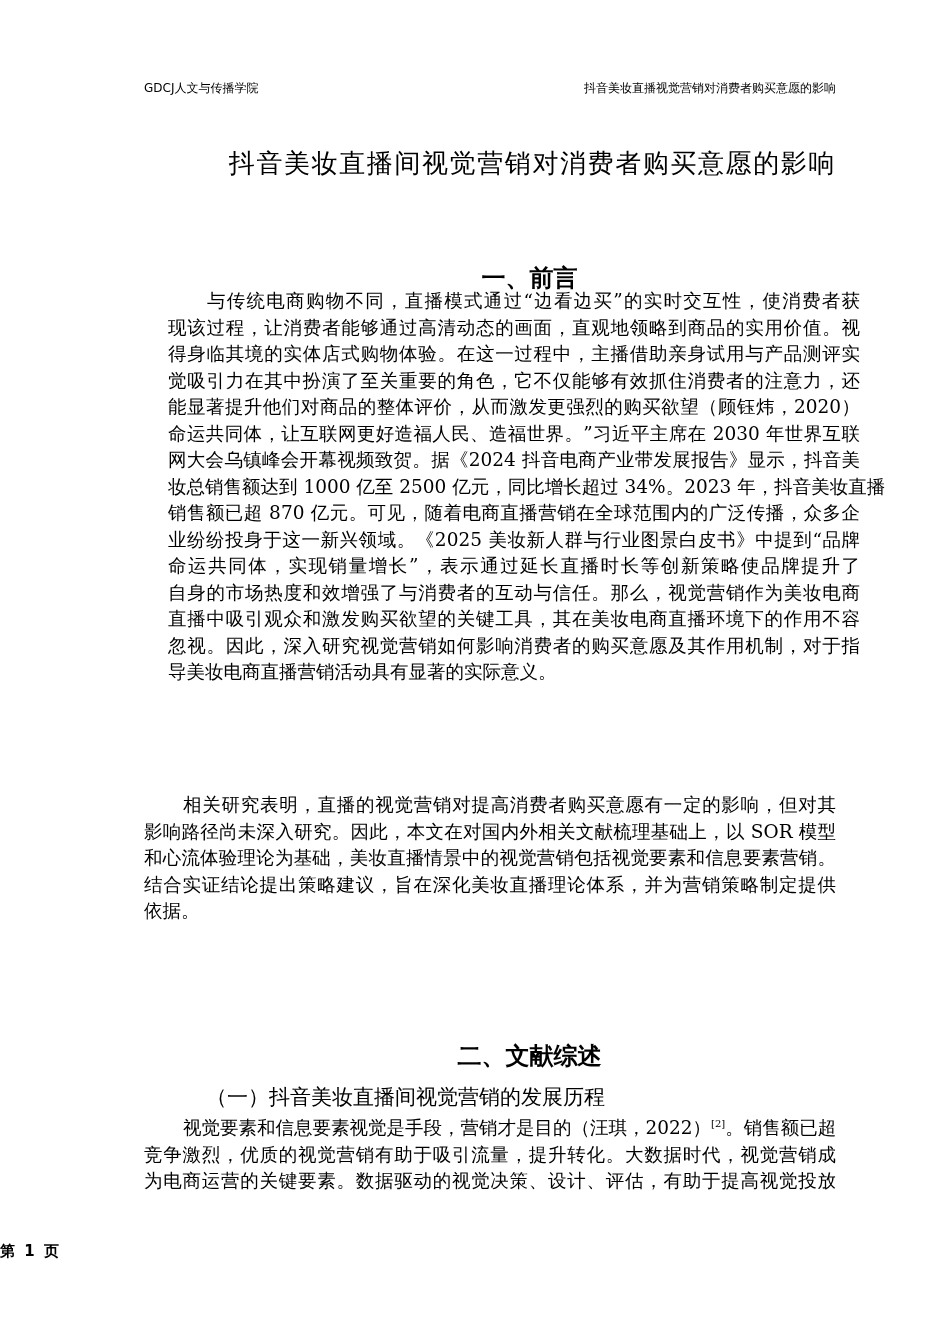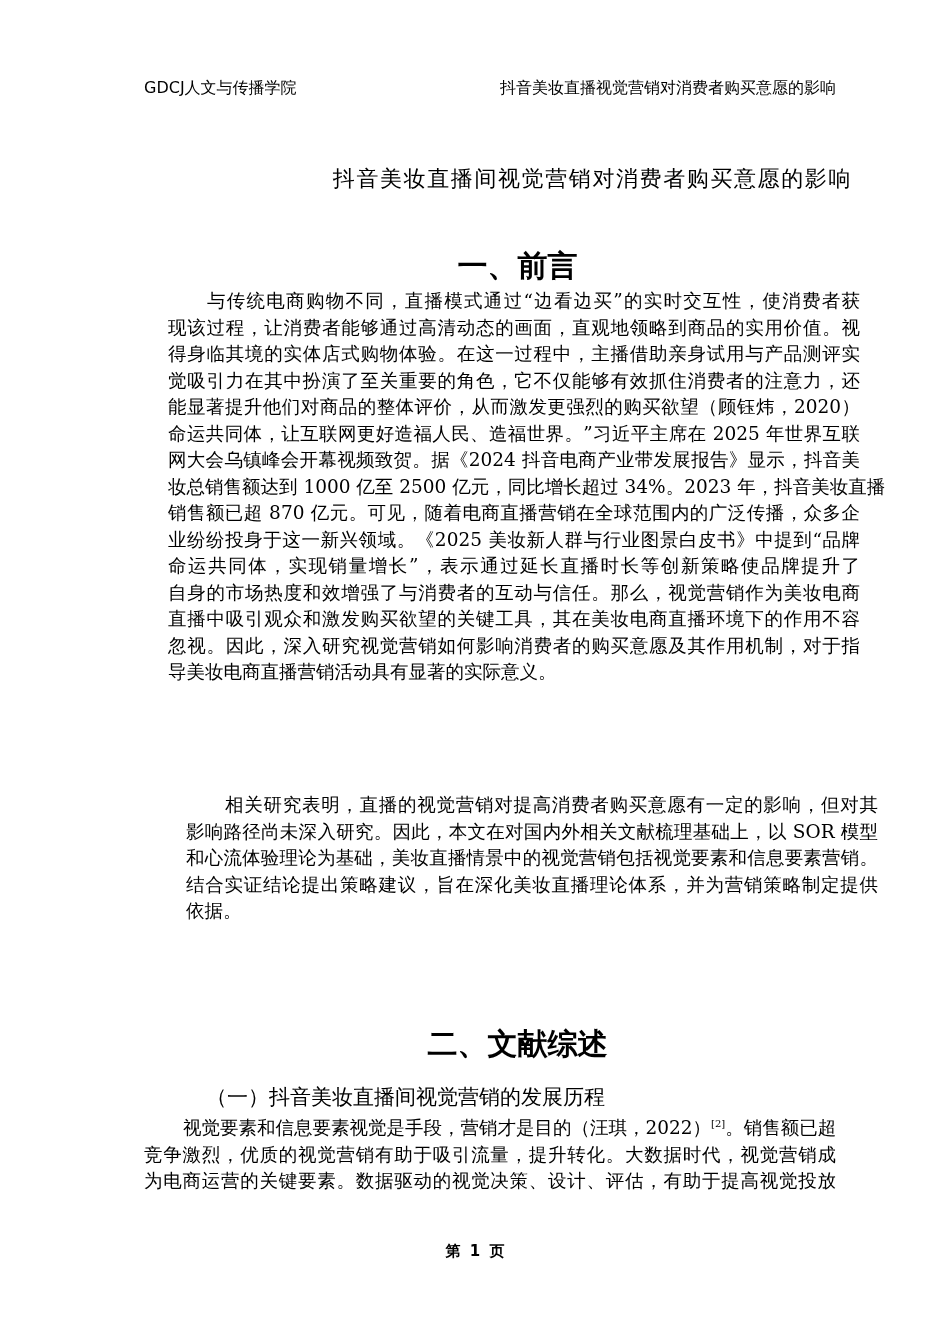--- a/index.html
+++ b/index.html
@@ -15,51 +15,51 @@
       color: #000000;
       font-family: "DejaVu Serif", "Liberation Serif", serif;
     }
     .page-header {
       position: absolute;
       top: 78px;
       left: 144px;
       width: 692px;
       height: 20px;
       font-family: "DejaVu Sans", "Liberation Sans", sans-serif;
-      font-size: 16px;
+      font-size: 12px;
       line-height: 20px;
     }
     .page-header .left { position: absolute; left: 0; top: 0; }
     .page-header .right { position: absolute; right: 0; top: 0; }
 
     .doc-title {
       position: absolute;
       top: 145px;
       left: 144px;
       width: 692px;
       text-align: right;
       font-family: "DejaVu Sans", "Liberation Sans", sans-serif;
-      font-size: 22px;
+      font-size: 26px;
       line-height: 36px;
       letter-spacing: 1.6px;
       font-weight: normal;
-      margin: 16px;
+      margin: 0;
       white-space: nowrap;
     }
 
     .section-heading {
       position: absolute;
       left: 144px;
       width: 692px;
       text-align: center;
       font-family: "DejaVu Sans", "Liberation Sans", sans-serif;
       font-weight: bold;
-      font-size: 30px;
+      font-size: 24px;
       line-height: 30px;
-      margin: 0;
+      margin: 12px;
       padding-left: 55px;
       box-sizing: border-box;
     }
     #h1-intro { top: 251px; }
     #h1-review { top: 1029px; }
 
     .sub-heading {
       position: absolute;
       left: 198px;
       top: 1074px;
@@ -88,29 +88,29 @@
     }
     .para .line.indent { padding-left: 39px; }
     .para .line.last { text-align-last: left; }
     sup.cite {
       font-size: 10px;
       vertical-align: 7px;
       line-height: 0;
     }
 
     #p1 { top: 288px; margin-left: 24px; }
-    #p2 { top: 792px; margin-left: 42px; }
+    #p2 { top: 792px; }
     #p3 { top: 1115px; }
 
     .page-footer {
       position: absolute;
       top: 1241px;
       left: 0;
       width: 950px;
-      text-align: center;
+      text-align: left;
       font-family: "DejaVu Sans", "Liberation Sans", sans-serif;
       font-weight: bold;
       font-size: 15px;
       line-height: 20px;
       word-spacing: 4px;
     }
   </style>
 </head>
 <body>
 
@@ -122,21 +122,21 @@
 <h1 class="doc-title">抖音美妆直播间视觉营销对消费者购买意愿的影响</h1>
 
 <h2 class="section-heading" id="h1-intro">一、前言</h2>
 
 <div class="para" id="p1">
   <span class="line indent">与传统电商购物不同，直播模式通过“边看边买”的实时交互性，使消费者获</span>
   <span class="line">现该过程，让消费者能够通过高清动态的画面，直观地领略到商品的实用价值。视</span>
   <span class="line">得身临其境的实体店式购物体验。在这一过程中，主播借助亲身试用与产品测评实</span>
   <span class="line">觉吸引力在其中扮演了至关重要的角色，它不仅能够有效抓住消费者的注意力，还</span>
   <span class="line">能显著提升他们对商品的整体评价，从而激发更强烈的购买欲望（顾钰炜，2020）</span>
-  <span class="line">命运共同体，让互联网更好造福人民、造福世界。”习近平主席在 2025 年世界互联</span>
+  <span class="line">命运共同体，让互联网更好造福人民、造福世界。”习近平主席在 2030 年世界互联</span>
   <span class="line">网大会乌镇峰会开幕视频致贺。据《2024 抖音电商产业带发展报告》显示，抖音美</span>
   <span class="line">妆总销售额达到 1000 亿至 2500 亿元，同比增长超过 34%。2023 年，抖音美妆直播</span>
   <span class="line">销售额已超 870 亿元。可见，随着电商直播营销在全球范围内的广泛传播，众多企</span>
   <span class="line">业纷纷投身于这一新兴领域。《2025 美妆新人群与行业图景白皮书》中提到“品牌</span>
   <span class="line">命运共同体，实现销量增长”，表示通过延长直播时长等创新策略使品牌提升了</span>
   <span class="line">自身的市场热度和效增强了与消费者的互动与信任。那么，视觉营销作为美妆电商</span>
   <span class="line">直播中吸引观众和激发购买欲望的关键工具，其在美妆电商直播环境下的作用不容</span>
   <span class="line">忽视。因此，深入研究视觉营销如何影响消费者的购买意愿及其作用机制，对于指</span>
   <span class="line last">导美妆电商直播营销活动具有显著的实际意义。</span>
 </div>

